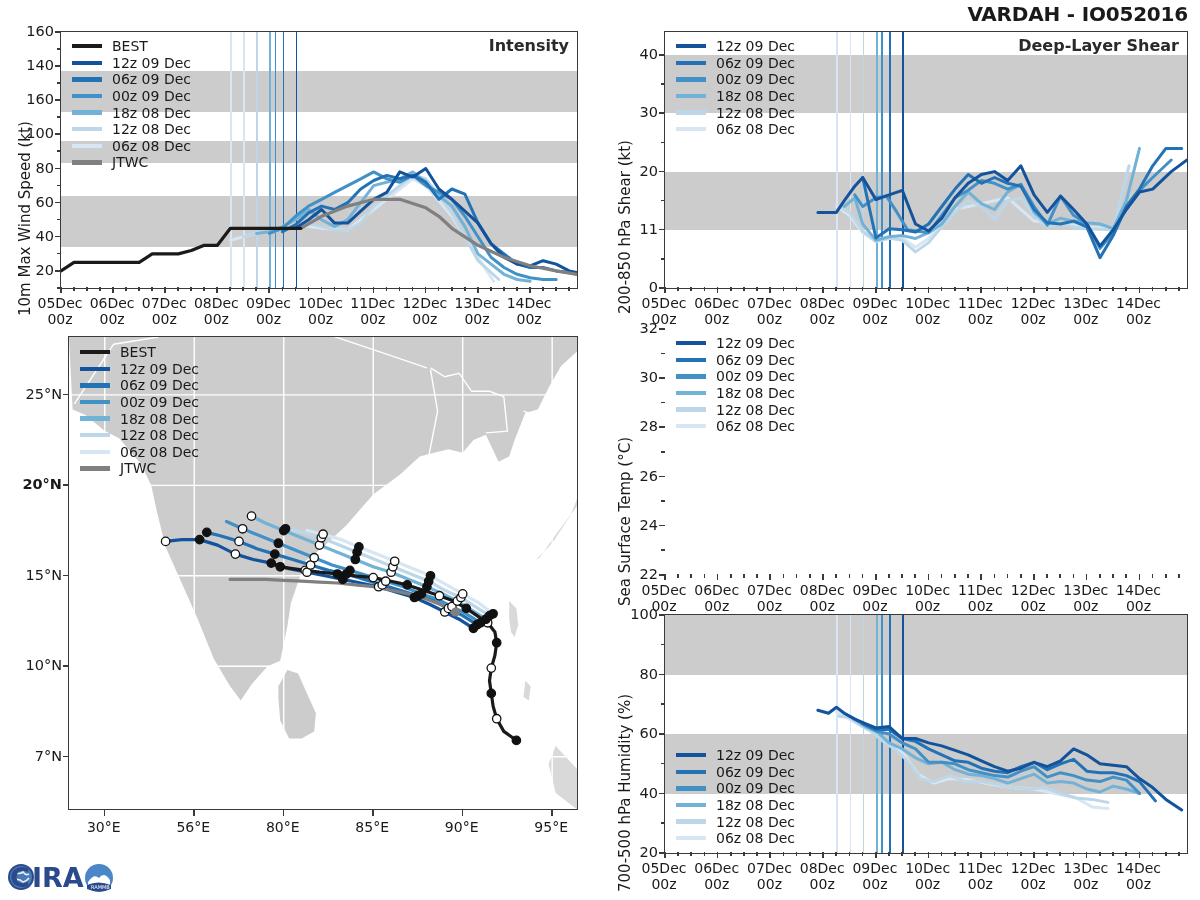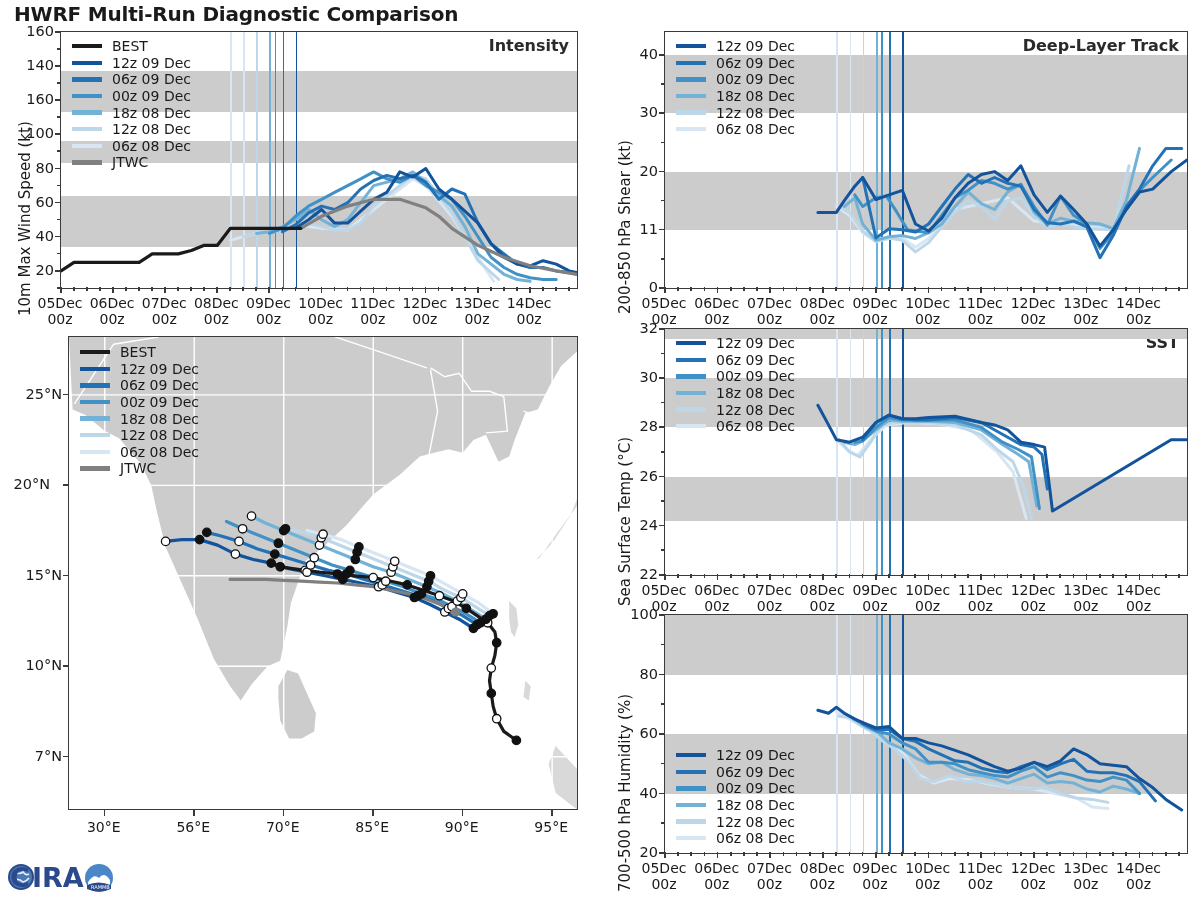--- a/index.html
+++ b/index.html
@@ -32,21 +32,21 @@
 
   .mapbox{position:absolute;box-sizing:border-box;border:1.6px solid #3a3a3a;background:#ffffff;overflow:hidden;}
 
   .cira{position:absolute;left:6px;top:856px;width:112px;height:42px;}
 </style>
 </head>
 <body>
 
 <div class="page">
 
-  <div class="title" id="title-left">HWRF Multi-Run Diagnostic Comparison</div>
+  <div class="title" id="title-right">VARDAH - IO052016</div>
 
   <div class="panel" id="panel-intensity" style="left:0;top:26px;width:590px;height:300px;">
     <div class="ylab" style="left:16px;top:290px;transform:rotate(-90deg);">10m Max Wind Speed (kt)</div>
     <div id="int-yticks">
         <div class="ytick" style="top: 243.933px; left: 16px; width: 38px;">20</div>
         <div class="ytickmark" style="left: 55px; top: 243.933px; width: 6px;"></div>
         <div class="ytick" style="top: 209.8px; left: 16px; width: 38px;">40</div>
         <div class="ytickmark" style="left: 55px; top: 209.8px; width: 6px;"></div>
         <div class="ytick" style="top: 175.667px; left: 16px; width: 38px;">60</div>
         <div class="ytickmark" style="left: 55px; top: 175.667px; width: 6px;"></div>
@@ -211,21 +211,21 @@
   </div>
 
   <div class="panel" id="panel-track" style="left:0;top:332px;width:590px;height:530px;">
     <div id="map-yticks">
         <div class="ytick" style="left: 12px; top: 423.725px; width: 50px;">7°N</div>
         <div class="ytickmark" style="left: 63px; top: 423.725px; width: 6px;"></div>
         <div class="ytick" style="left: 12px; top: 333.267px; width: 50px;">10°N</div>
         <div class="ytickmark" style="left: 63px; top: 333.267px; width: 6px;"></div>
         <div class="ytick" style="left: 12px; top: 242.809px; width: 50px;">15°N</div>
         <div class="ytickmark" style="left: 63px; top: 242.809px; width: 6px;"></div>
-        <div class="ytick" style="left: 0; top: 152.351px; width: 50px;">20°N</div>
+        <div class="ytick" style="left: 12px; top: 152.351px; width: 50px; font-weight: bold;">20°N</div>
         <div class="ytickmark" style="left: 63px; top: 152.351px; width: 6px;"></div>
         <div class="ytick" style="left: 12px; top: 61.8931px; width: 50px;">25°N</div>
         <div class="ytickmark" style="left: 63px; top: 61.8931px; width: 6px;"></div>
       </div>
     <div class="mapbox" id="map-plot" style="left:68px;top:4px;width:510px;height:474px;">
       <div class="panel-label">Track</div>
     <svg width="510" height="474" style="position: absolute; left: 0px; top: 0px;">
           <path d="M0.0,0.0 L3.6,72.4 L16.1,77.8 L35.8,94.1 L50.1,101.3 L71.6,126.6 L82.3,148.4 L87.7,173.7 L96.6,209.9 L112.7,246.0 L128.8,282.2 L144.9,322.0 L161.1,349.2 L171.8,363.6 L182.5,347.4 L198.6,329.3 L211.2,323.8 L218.3,289.5 L221.9,265.9 L236.2,224.3 L254.1,209.9 L277.4,188.2 L304.2,157.4 L331.1,137.5 L350.7,119.4 L365.1,115.8 L379.4,112.2 L393.7,115.8 L404.4,103.1 L416.9,97.7 L429.5,124.8 L440.2,119.4 L445.6,103.1 L456.3,76.0 L468.8,72.4 L479.6,50.7 L492.1,28.9 L510.0,12.7 L510.0,0.0 Z" fill="#cccccc" stroke="none"></path>
           <path d="M209.4,349.2 L218.3,332.9 L229.1,336.5 L238.0,356.4 L246.9,376.3 L245.2,394.4 L232.6,401.6 L220.1,401.6 L211.2,383.5 L209.4,361.8 Z" fill="#cccccc" stroke="none"></path>
           <path d="M440.2,264.1 L447.4,271.4 L449.2,287.7 L445.6,300.3 L442.0,294.9 L440.2,282.2 Z" fill="#d9d9d9" stroke="none"></path>
@@ -319,21 +319,21 @@
           <circle cx="254.1" cy="197.2" r="4.2" fill="#ffffff" stroke="#111111" stroke-width="1.3"></circle>
           <circle cx="386.5263157894736" cy="274.99236641221376" r="4.5" fill="#808080"></circle>
         </svg>
       </div>
     <div id="map-xticks">
         <div class="xtickmark" style="left: 103.789px; top: 478px; height: 6px;"></div>
         <div class="xtick" style="left: 68.7895px; top: 487px; width: 70px;">30°E</div>
         <div class="xtickmark" style="left: 193.263px; top: 478px; height: 6px;"></div>
         <div class="xtick" style="left: 158.263px; top: 487px; width: 70px;">56°E</div>
         <div class="xtickmark" style="left: 282.737px; top: 478px; height: 6px;"></div>
-        <div class="xtick" style="left: 247.737px; top: 487px; width: 70px;">70°E</div>
+        <div class="xtick" style="left: 247.737px; top: 487px; width: 70px;">80°E</div>
         <div class="xtickmark" style="left: 372.211px; top: 478px; height: 6px;"></div>
         <div class="xtick" style="left: 337.211px; top: 487px; width: 70px;">85°E</div>
         <div class="xtickmark" style="left: 461.684px; top: 478px; height: 6px;"></div>
         <div class="xtick" style="left: 426.684px; top: 487px; width: 70px;">90°E</div>
         <div class="xtickmark" style="left: 551.158px; top: 478px; height: 6px;"></div>
         <div class="xtick" style="left: 516.158px; top: 487px; width: 70px;">95°E</div>
       </div>
     <div class="legend" id="map-legend" style="left:80px;top:12px;">
         <div class="row">
           <div class="swatch" style="background: rgb(26, 26, 26);"></div>
@@ -382,21 +382,21 @@
         <div class="ytick" style="top: 86.4545px; left: 20px; width: 38px;">30</div>
         <div class="ytickmark" style="left: 59px; top: 86.4545px; width: 6px;"></div>
         <div class="ytick" style="top: 28.2727px; left: 20px; width: 38px;">40</div>
         <div class="ytickmark" style="left: 59px; top: 28.2727px; width: 6px;"></div>
         <div class="ytickmark" style="left: 61px; top: 231.909px; width: 4px;"></div>
         <div class="ytickmark" style="left: 61px; top: 173.727px; width: 4px;"></div>
         <div class="ytickmark" style="left: 61px; top: 115.545px; width: 4px;"></div>
         <div class="ytickmark" style="left: 61px; top: 57.3636px; width: 4px;"></div>
       </div>
     <div class="plotbox" id="shr-plot" style="left:64px;top:5px;width:524px;height:258px;">
-      <div class="panel-label">Deep-Layer Track</div>
+      <div class="panel-label">Deep-Layer Shear</div>
     <div class="band" style="top: 139.636px; height: 58.1818px;"></div>
         <div class="band" style="top: 23.2727px; height: 58.1818px;"></div>
         <div class="vline" style="left: 171.364px; background: rgb(215, 230, 242);"></div>
         <div class="vline" style="left: 184.545px; background: rgb(215, 230, 242);"></div>
         <div class="vline" style="left: 197.727px; background: rgb(189, 215, 232);"></div>
         <div class="vline" style="left: 210.909px; background: rgb(114, 178, 215);"></div>
         <div class="vline" style="left: 216.182px; background: rgb(65, 145, 198);"></div>
         <div class="vline" style="left: 224.091px; background: rgb(34, 114, 181);"></div>
         <div class="vline" style="left: 237.273px; background: rgb(18, 83, 156);"></div>
         <svg width="522" height="256" style="position: absolute; left: 0px; top: 0px;">
@@ -532,41 +532,20 @@
         <div class="ytick" style="top: 53.2px; left: 20px; width: 38px;">30</div>
         <div class="ytickmark" style="left: 59px; top: 53.2px; width: 6px;"></div>
         <div class="ytick" style="top: 4px; left: 20px; width: 38px;">32</div>
         <div class="ytickmark" style="left: 59px; top: 4px; width: 6px;"></div>
         <div class="ytickmark" style="left: 61px; top: 225.4px; width: 4px;"></div>
         <div class="ytickmark" style="left: 61px; top: 176.2px; width: 4px;"></div>
         <div class="ytickmark" style="left: 61px; top: 127px; width: 4px;"></div>
         <div class="ytickmark" style="left: 61px; top: 77.8px; width: 4px;"></div>
         <div class="ytickmark" style="left: 61px; top: 28.6px; width: 4px;"></div>
       </div>
-    <div class="plotbox" id="sst-plot" style="left:64px;top:4px;width:524px;height:248px;">
-      <div class="panel-label">SST</div>
-    <div class="band" style="top: 147.6px; height: 44.28px;"></div>
-        <div class="band" style="top: 49.2px; height: 49.2px;"></div>
-        <div class="band" style="top: 0px; height: 9.84px;"></div>
-        <div class="vline" style="left: 171.364px; background: rgb(215, 230, 242);"></div>
-        <div class="vline" style="left: 184.545px; background: rgb(215, 230, 242);"></div>
-        <div class="vline" style="left: 197.727px; background: rgb(189, 215, 232);"></div>
-        <div class="vline" style="left: 210.909px; background: rgb(114, 178, 215);"></div>
-        <div class="vline" style="left: 216.182px; background: rgb(65, 145, 198);"></div>
-        <div class="vline" style="left: 224.091px; background: rgb(34, 114, 181);"></div>
-        <div class="vline" style="left: 237.273px; background: rgb(18, 83, 156);"></div>
-        <svg width="522" height="246" style="position: absolute; left: 0px; top: 0px;">
-          <path d="M171.4,110.7 L181.9,120.5 L192.5,126.7 L205.6,110.7 L221.5,95.9 L242.5,93.5 L274.2,94.7 L305.8,100.9 L332.2,123.0 L348.0,142.7 L361.2,189.4 " fill="none" stroke="#d7e6f2" stroke-width="3" stroke-linejoin="round" stroke-linecap="round"></path>
-          <path d="M174.0,110.7 L184.5,123.0 L195.1,127.9 L205.6,113.2 L216.2,95.9 L232.0,93.5 L263.6,93.5 L290.0,95.9 L316.4,105.8 L332.2,120.5 L348.0,132.8 L358.5,157.4 L366.5,189.4 " fill="none" stroke="#bdd7e8" stroke-width="3" stroke-linejoin="round" stroke-linecap="round"></path>
-          <path d="M179.3,113.2 L189.8,115.6 L197.7,111.9 L210.9,100.9 L224.1,91.0 L237.3,92.3 L263.6,92.3 L290.0,93.5 L316.4,100.9 L337.5,115.6 L353.3,125.5 L363.8,132.8 L371.7,177.1 " fill="none" stroke="#72b2d7" stroke-width="3" stroke-linejoin="round" stroke-linecap="round"></path>
-          <path d="M189.8,113.2 L197.7,111.9 L210.9,98.4 L224.1,88.6 L237.3,91.0 L250.5,91.0 L263.6,91.0 L290.0,91.0 L316.4,98.4 L337.5,113.2 L353.3,120.5 L366.5,127.9 L374.4,179.6 " fill="none" stroke="#4191c6" stroke-width="3" stroke-linejoin="round" stroke-linecap="round"></path>
-          <path d="M197.7,110.7 L210.9,93.5 L224.1,86.1 L237.3,89.8 L250.5,91.0 L263.6,91.0 L290.0,88.6 L316.4,93.5 L342.7,108.2 L355.9,115.6 L369.1,118.1 L377.0,125.5 L382.3,159.9 " fill="none" stroke="#2272b5" stroke-width="3" stroke-linejoin="round" stroke-linecap="round"></path>
-          <path d="M152.9,76.3 L163.5,95.9 L171.4,110.7 L184.5,113.2 L197.7,108.2 L210.9,93.5 L224.1,86.1 L237.3,89.8 L250.5,89.8 L263.6,88.6 L290.0,87.3 L316.4,93.5 L329.5,95.9 L342.7,100.9 L355.9,113.2 L369.1,115.6 L379.6,118.1 L387.5,182.0 L506.2,110.7 L522.0,110.7 " fill="none" stroke="#12539c" stroke-width="3" stroke-linejoin="round" stroke-linecap="round"></path>
-        </svg>
-      </div>
     <div id="sst-xticks">
         <div class="xtickmark" style="left: 64px; top: 250px; height: 6px;"></div>
         <div class="xtick" style="left: 32px; top: 258px; width: 64px;">
           <div>05Dec</div>
           <div>00z</div>
         </div>
         <div class="xtickmark" style="left: 77.1818px; top: 250px; height: 4px;"></div>
         <div class="xtickmark" style="left: 90.3636px; top: 250px; height: 4px;"></div>
         <div class="xtickmark" style="left: 103.545px; top: 250px; height: 4px;"></div>
         <div class="xtickmark" style="left: 116.727px; top: 250px; height: 6px;"></div>

